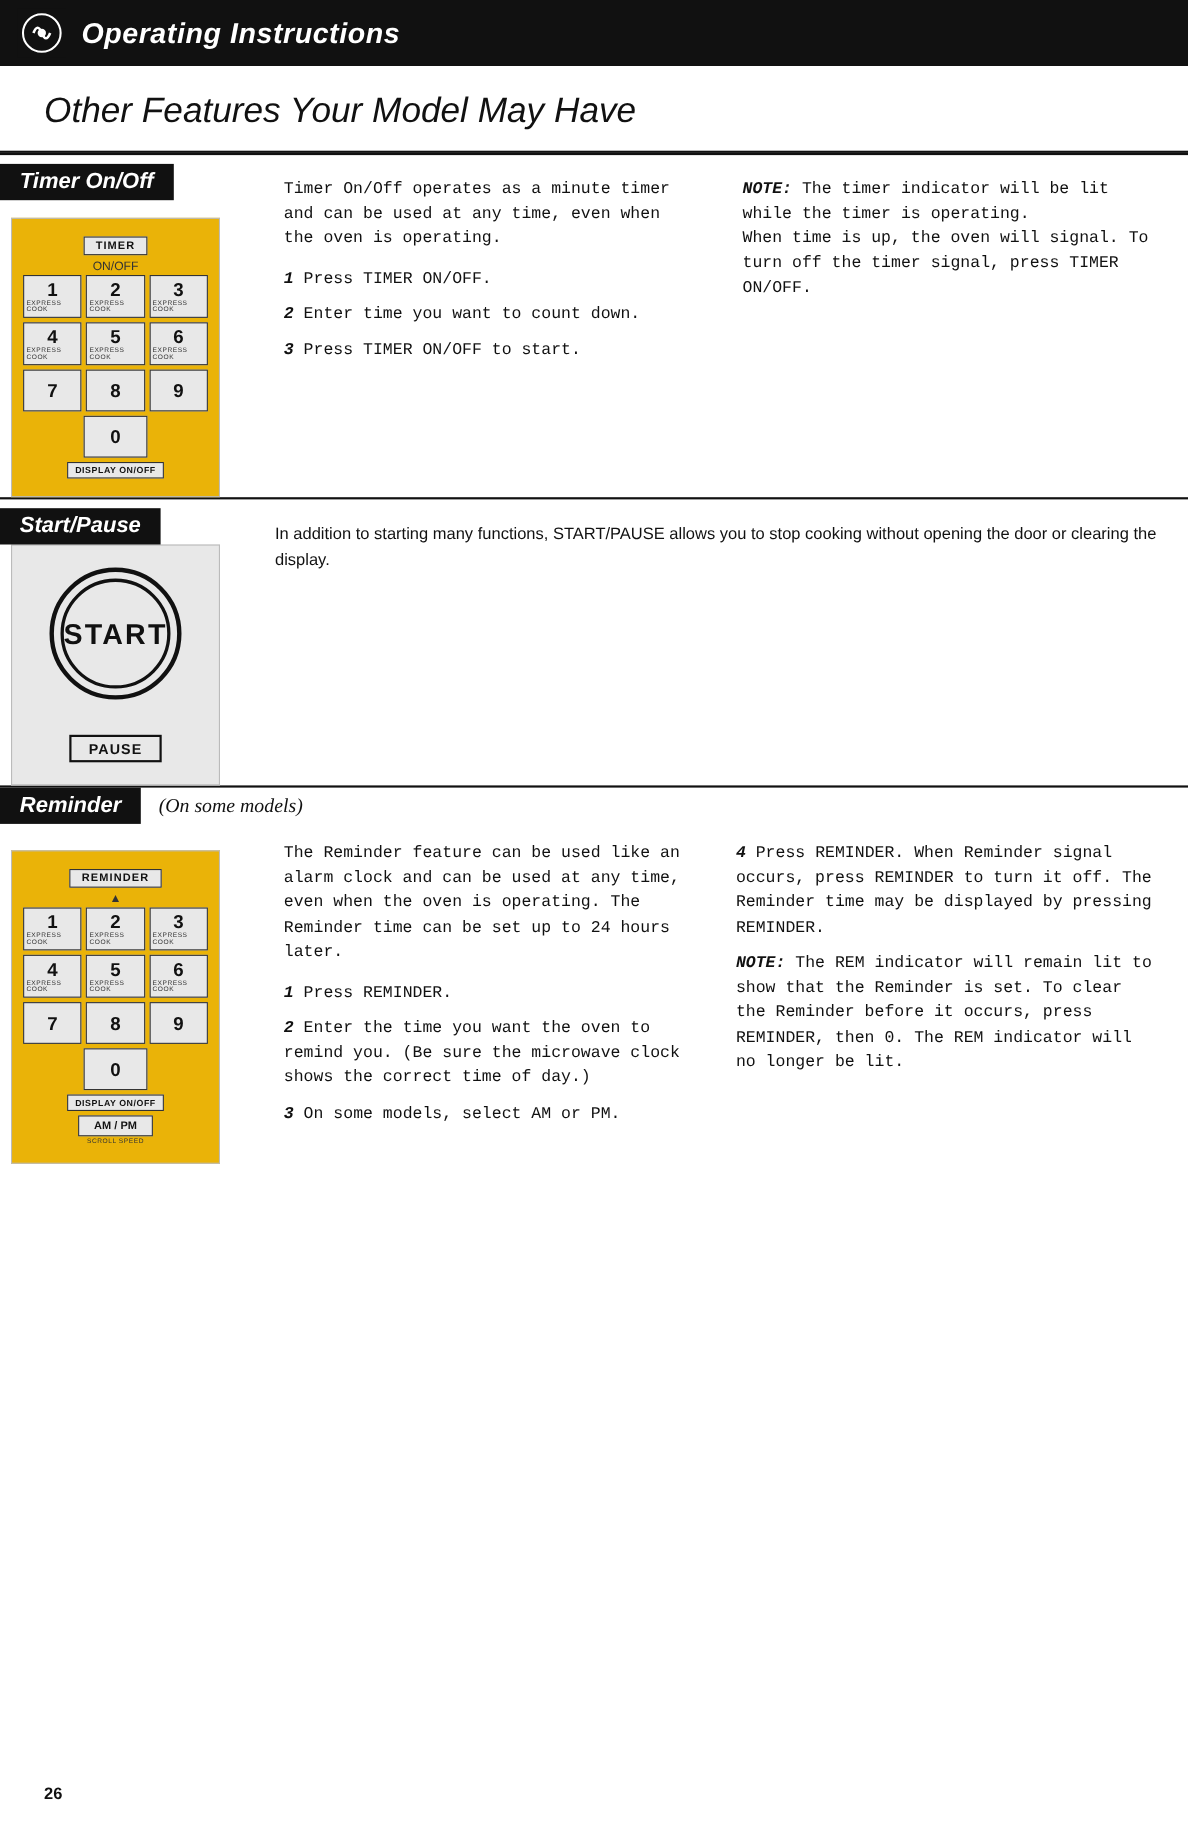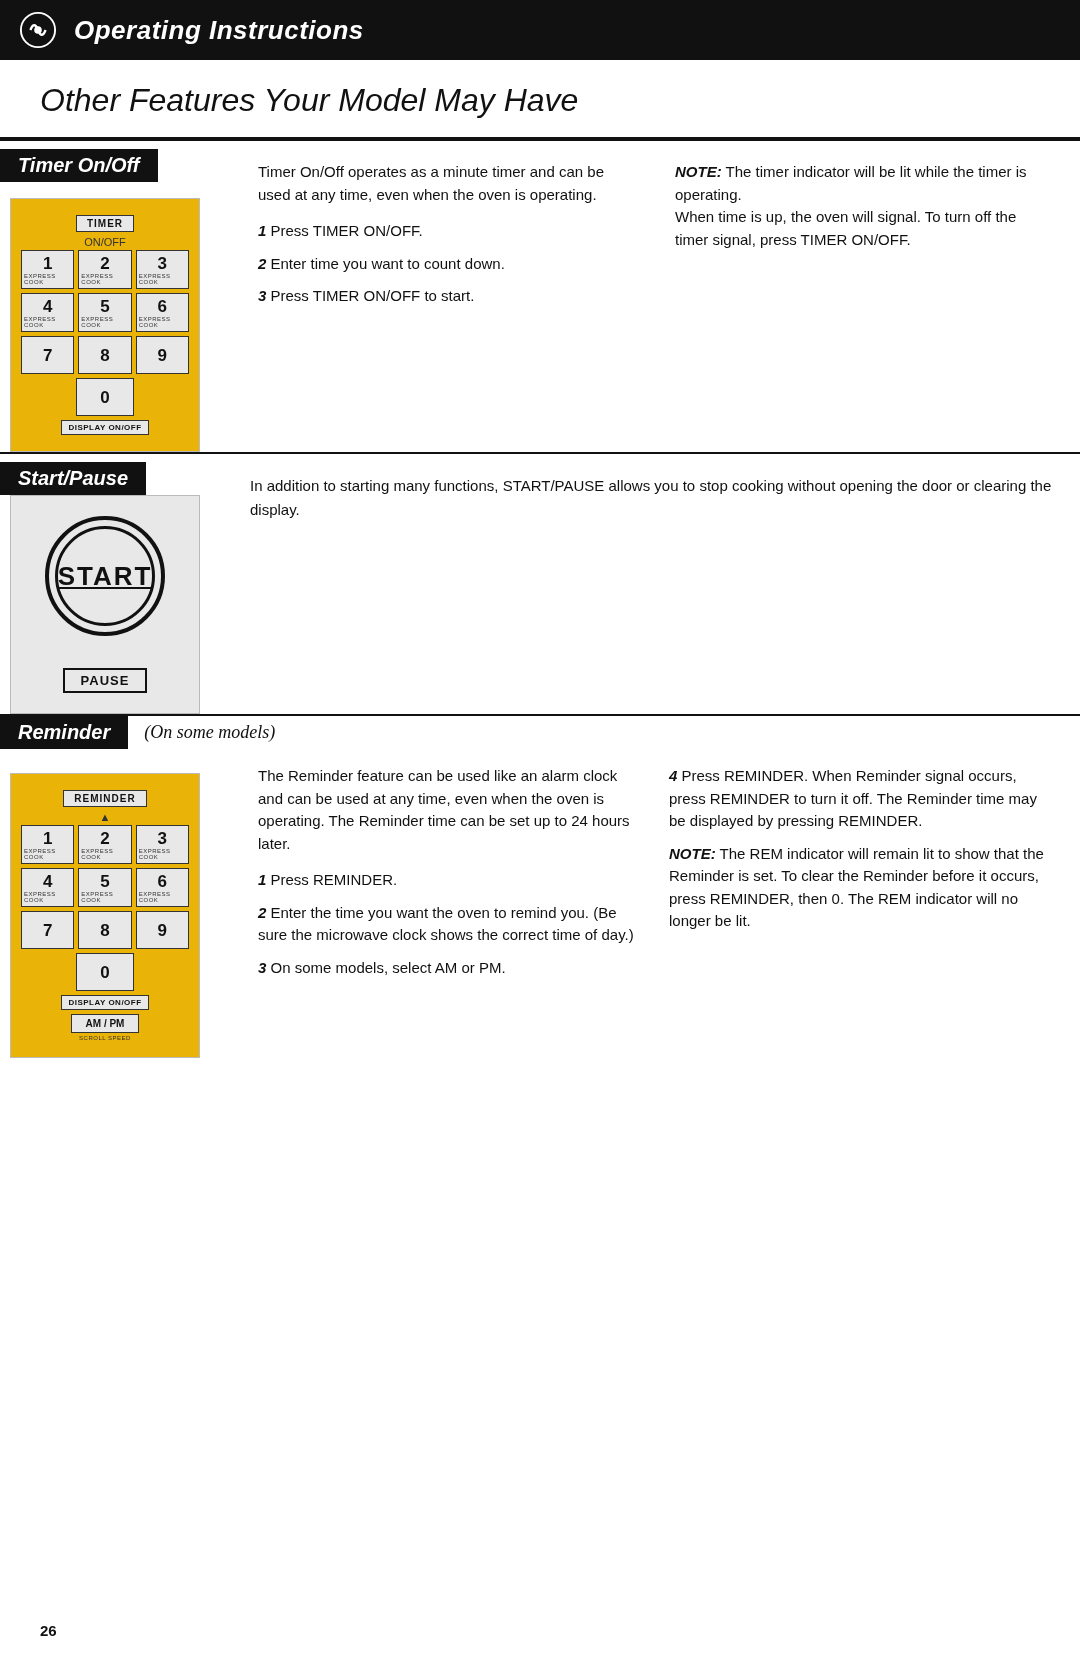--- a/index.html
+++ b/index.html
@@ -174,20 +174,21 @@
       text-align: center;
       color: #333;
     }
 
     
     .instr-col {
       flex: 1;
       padding: 0 8px;
       font-size: 15px;
       line-height: 1.5;
+      font-family: Liberation Mono, monospace;
     }
     .instr-step {
       margin-bottom: 10px;
     }
     .instr-step-num {
       font-weight: bold;
       font-style: italic;
     }
     .note-bold {
       font-weight: bold;
@@ -221,21 +222,20 @@
     }
     .start-inner-circle {
       width: 100px;
       height: 100px;
       border-radius: 50%;
       border: 3px solid #111;
       display: flex;
       align-items: center;
       justify-content: center;
       background: #e8e8e8;
-      text-decoration: underline;
     }
     .start-label {
       font-size: 26px;
       font-weight: 900;
       letter-spacing: 2px;
       color: #111;
     }
     .pause-box {
       border: 2px solid #111;
       padding: 3px 16px;

